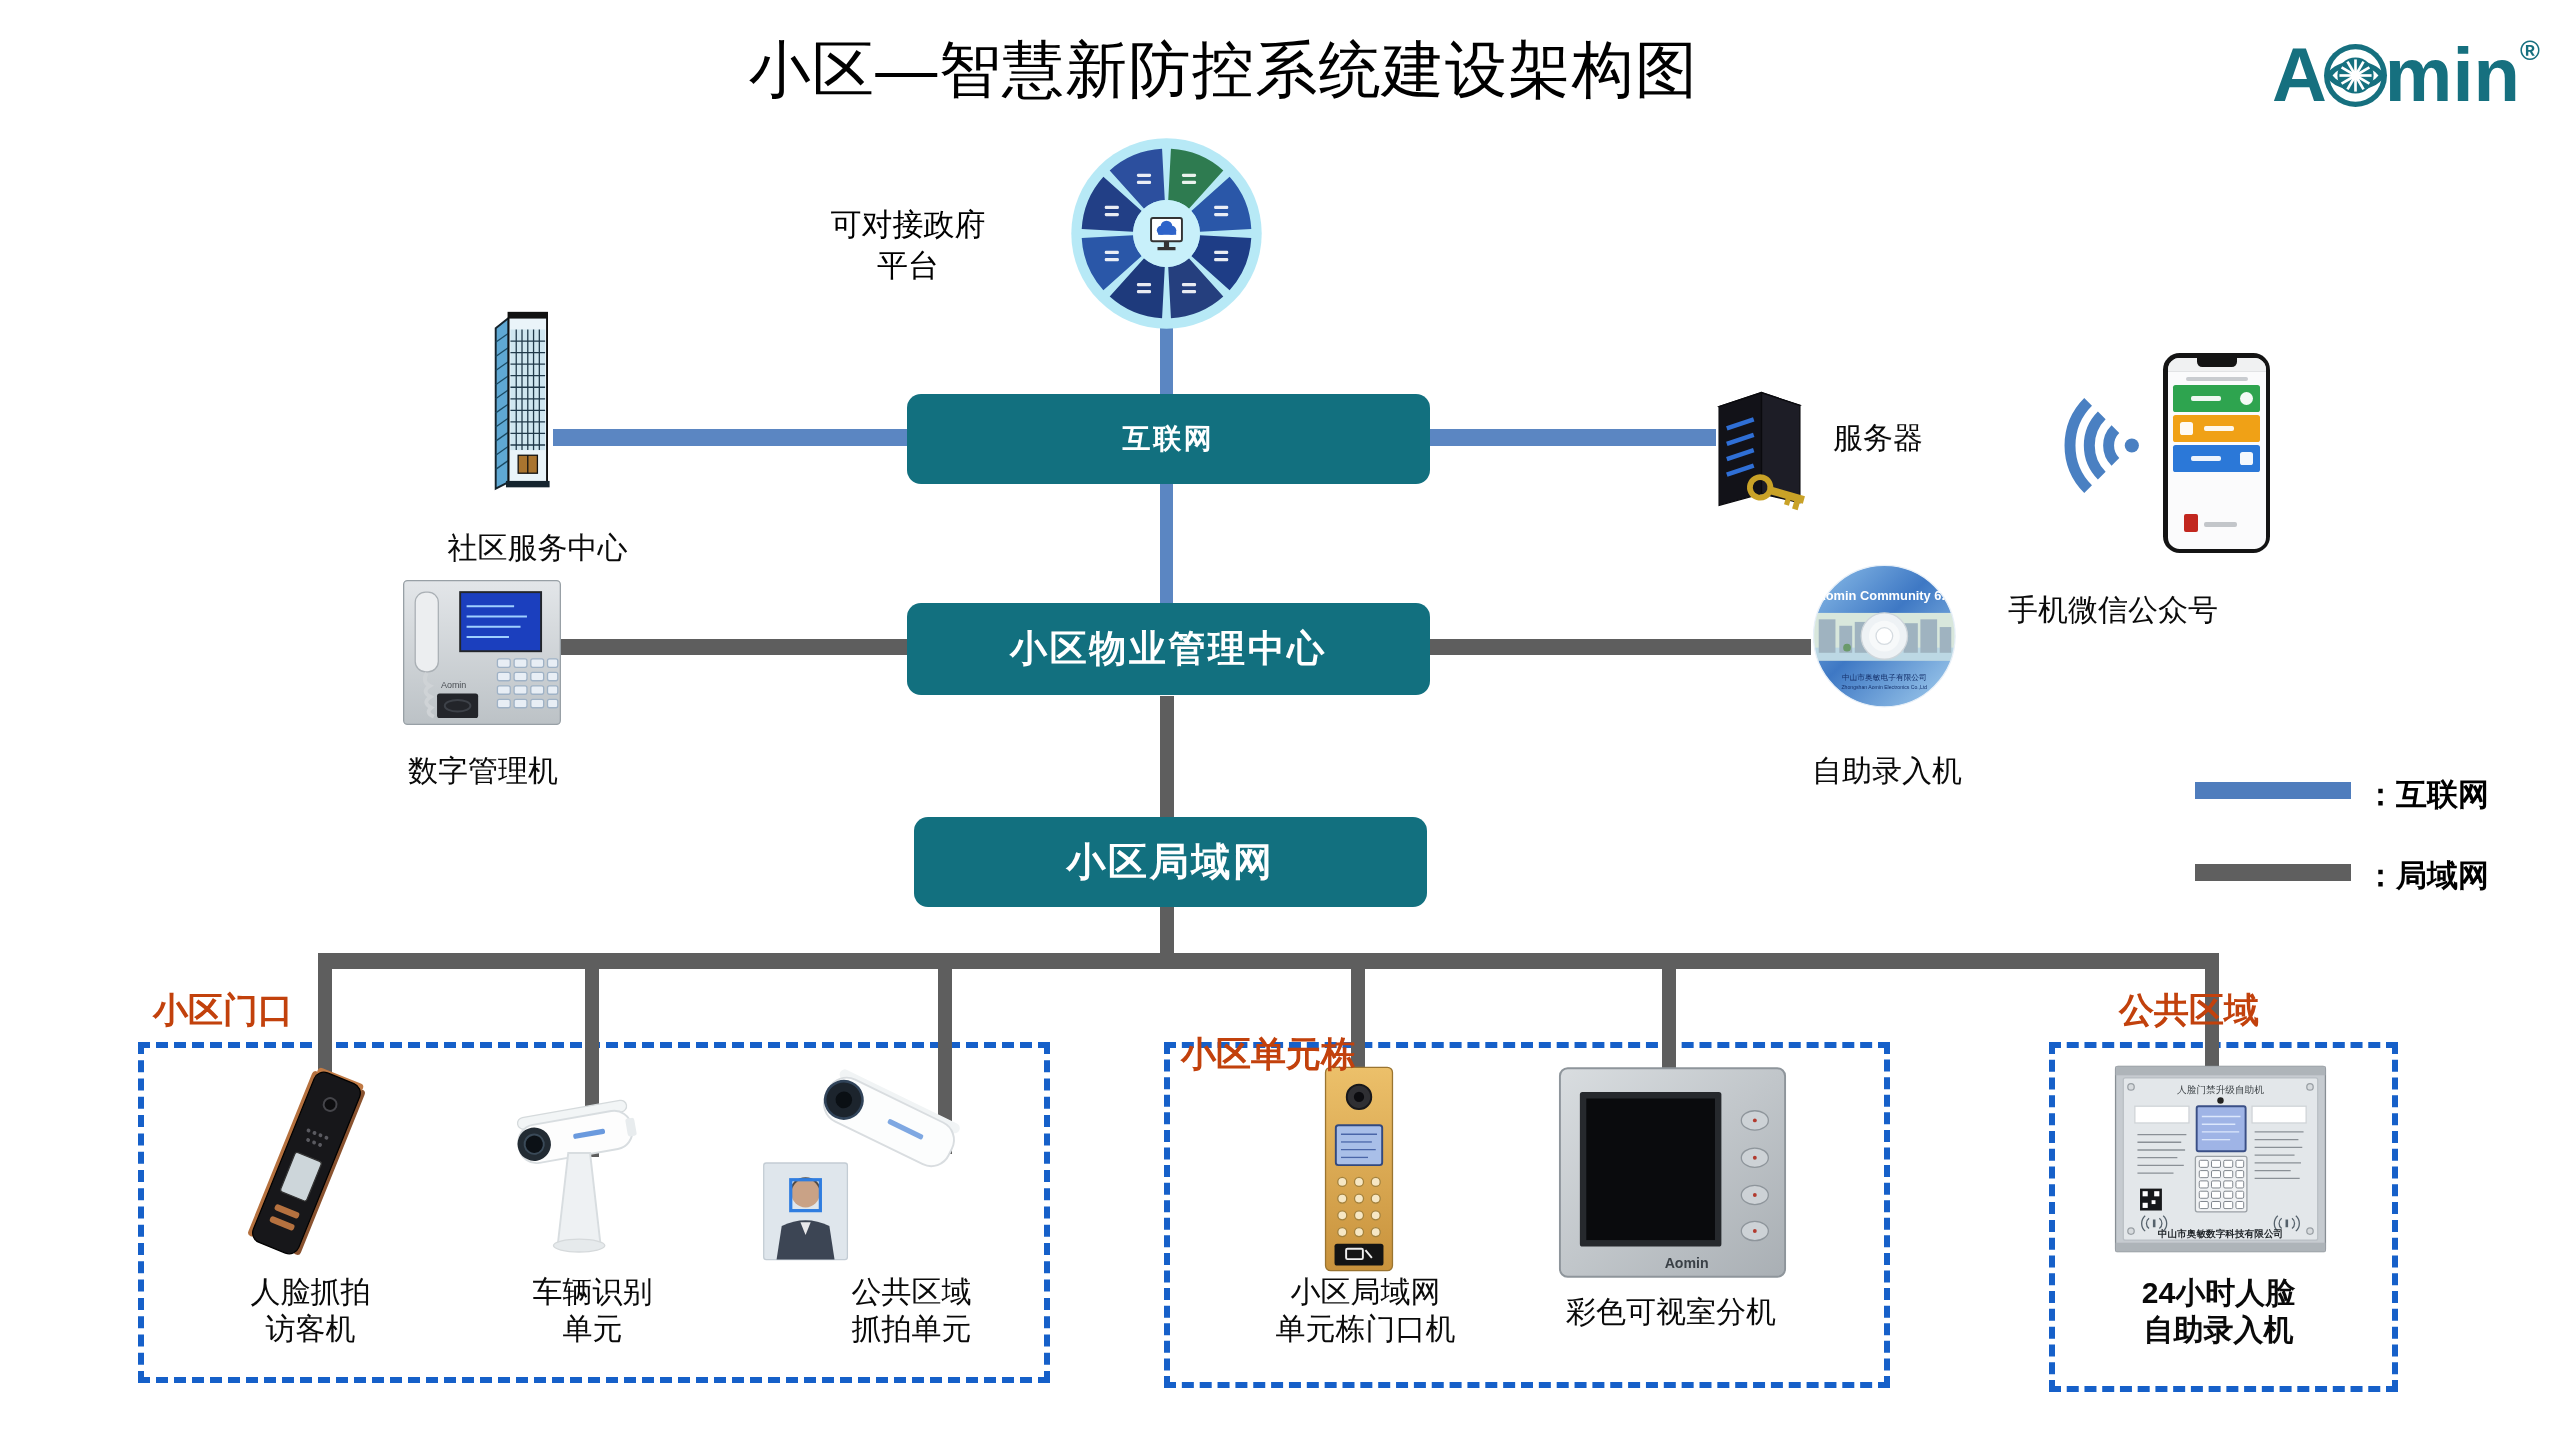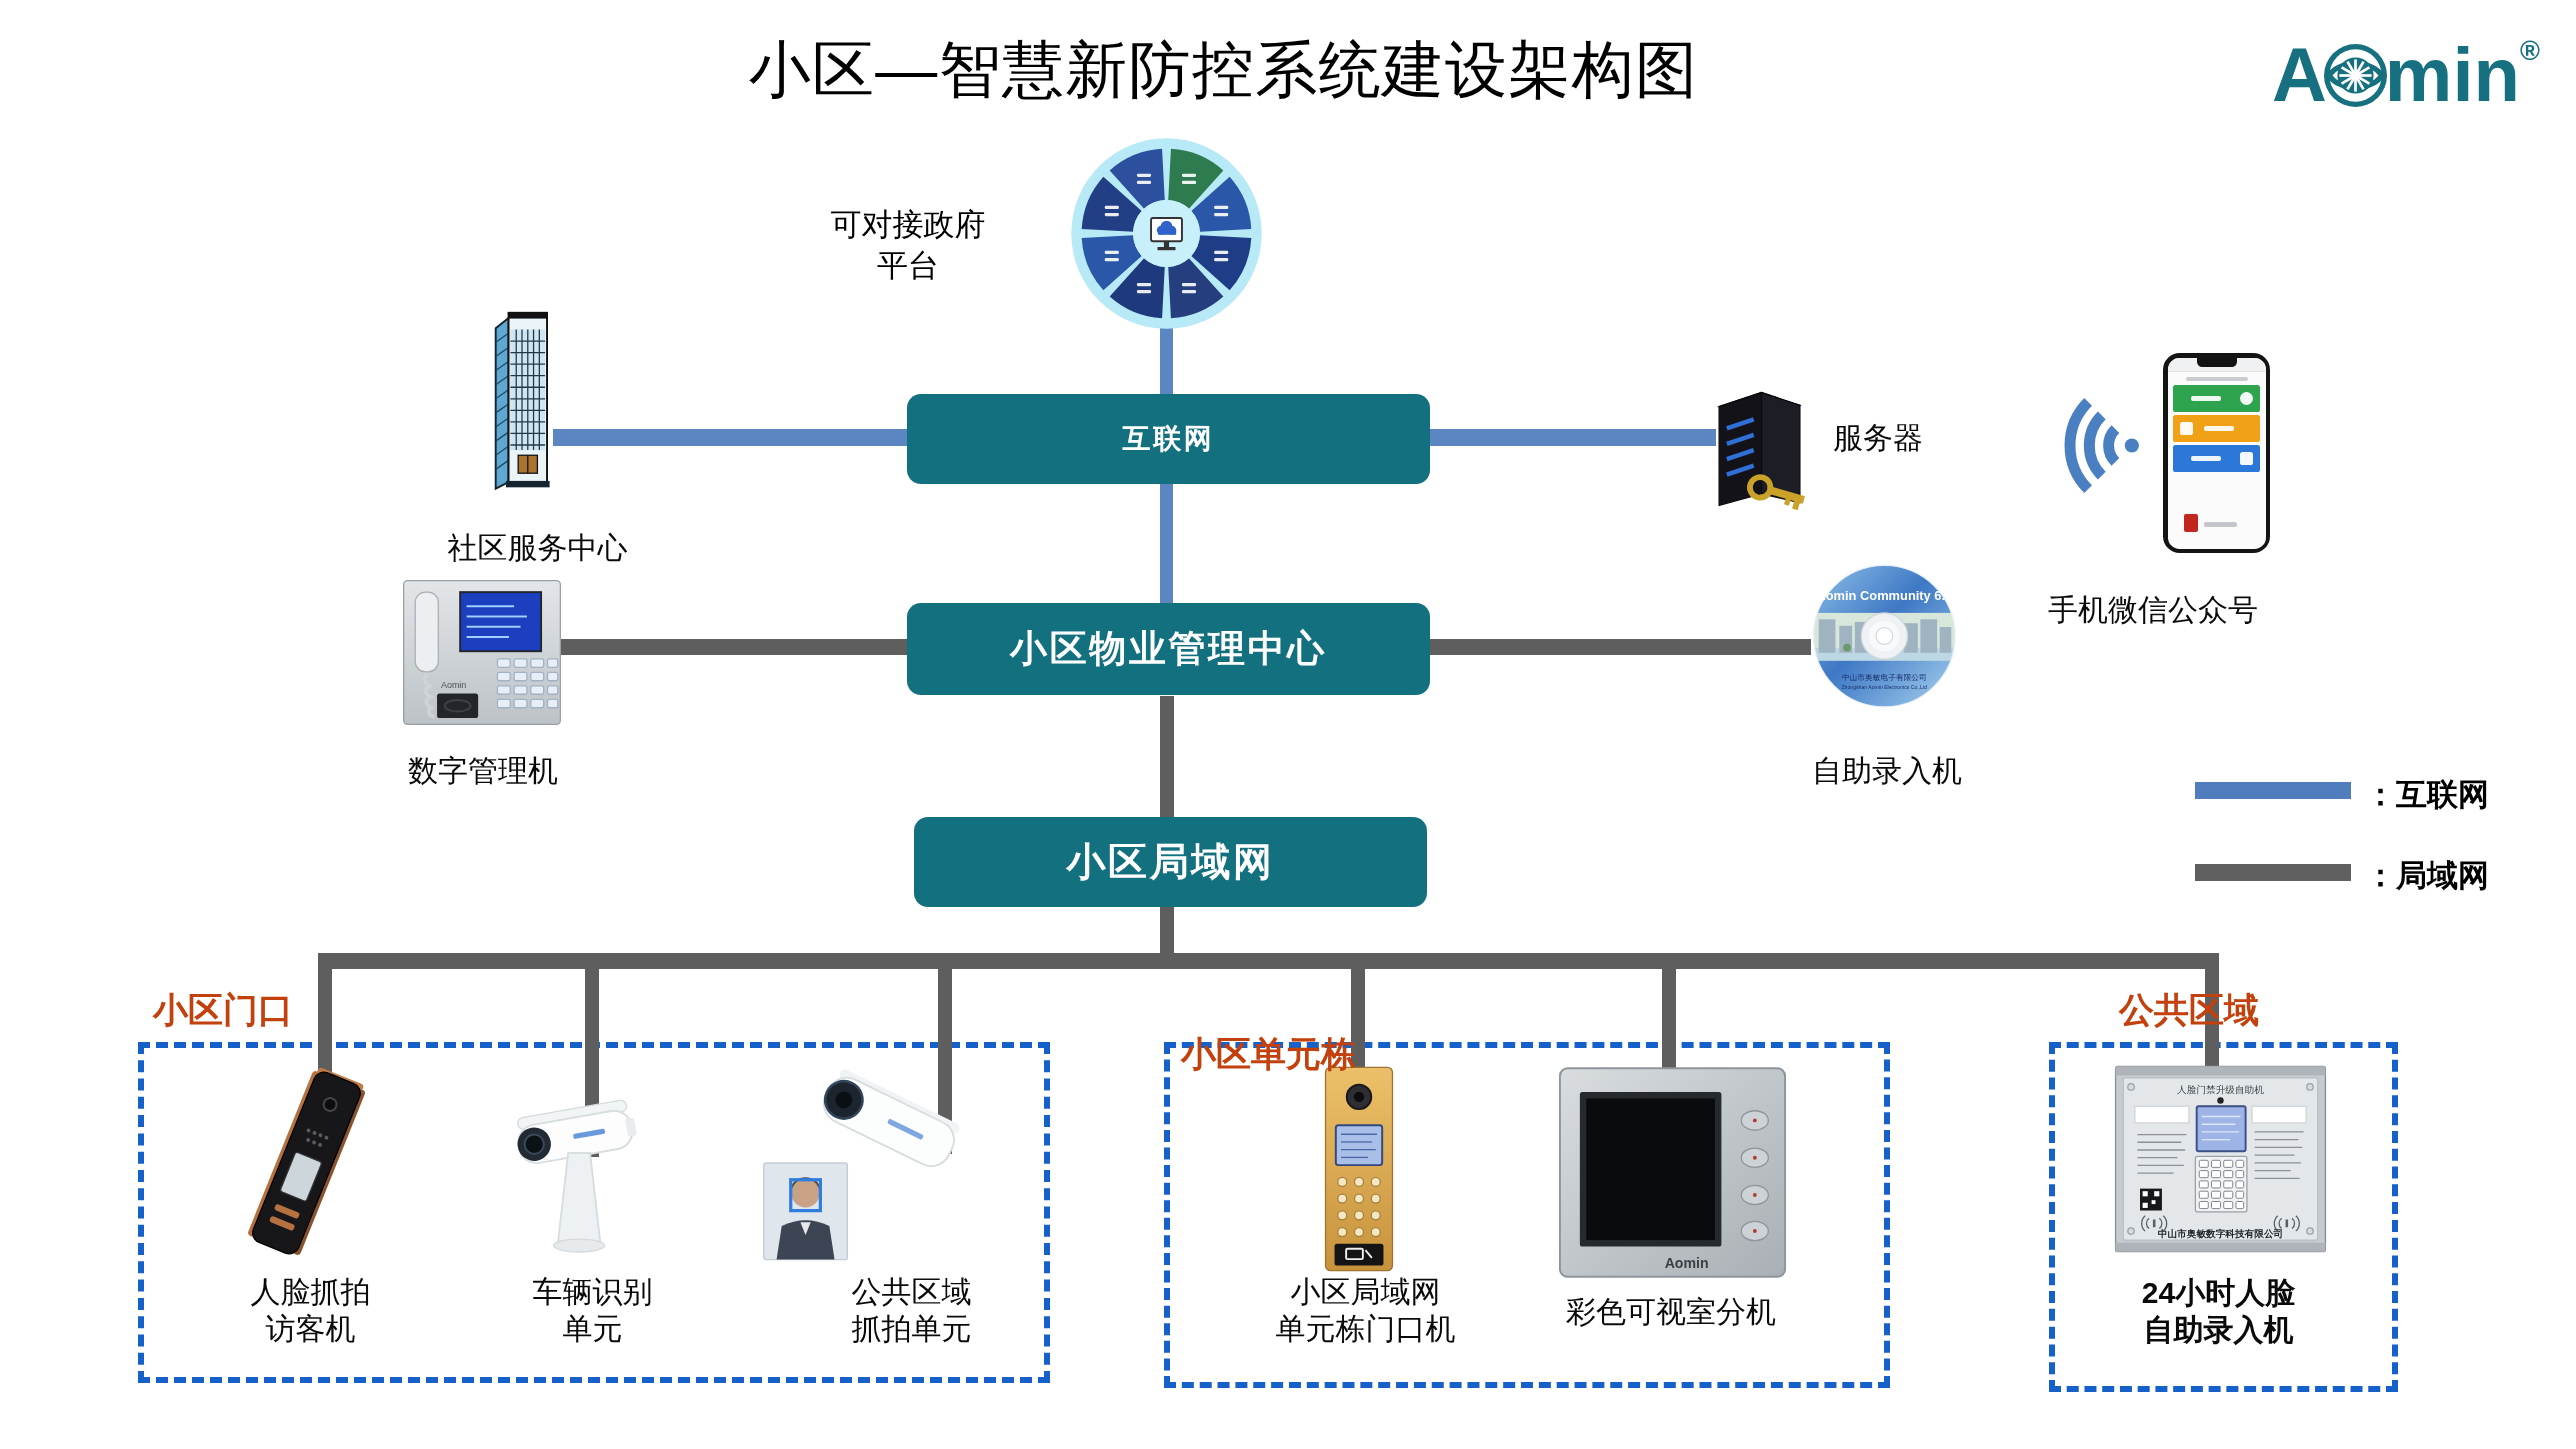--- a/index.html
+++ b/index.html
@@ -230,21 +230,21 @@
           <span class="txt" style="left:31px;"></span>
       </div>
       <div class="banner" style="background:#2b78d8;">
         <span class="glyph" style="right:7.7px;"></span>
           <span class="txt" style="left:18px;"></span>
       </div>
       <div class="red-card"></div>
       <div class="red-txt"></div>
     </div>
   </div>
-  <div class="lbl" style="left:1992px;top:591px;width:322px;">
+  <div class="lbl" style="left:1952px;top:591px;width:322px;">
     <span>手机微信公众号</span>
   </div>
 
   <svg class="device" style="left:401px;top:578px;" width="162" height="149" viewBox="0 0 252 232">
     <defs>
       <linearGradient id="silver" x1="0" y1="0" x2="0" y2="1">
         <stop offset="0" stop-color="#e3e6e9"></stop>
           <stop offset="1" stop-color="#bcc2c6"></stop>
       </linearGradient>
     </defs>

